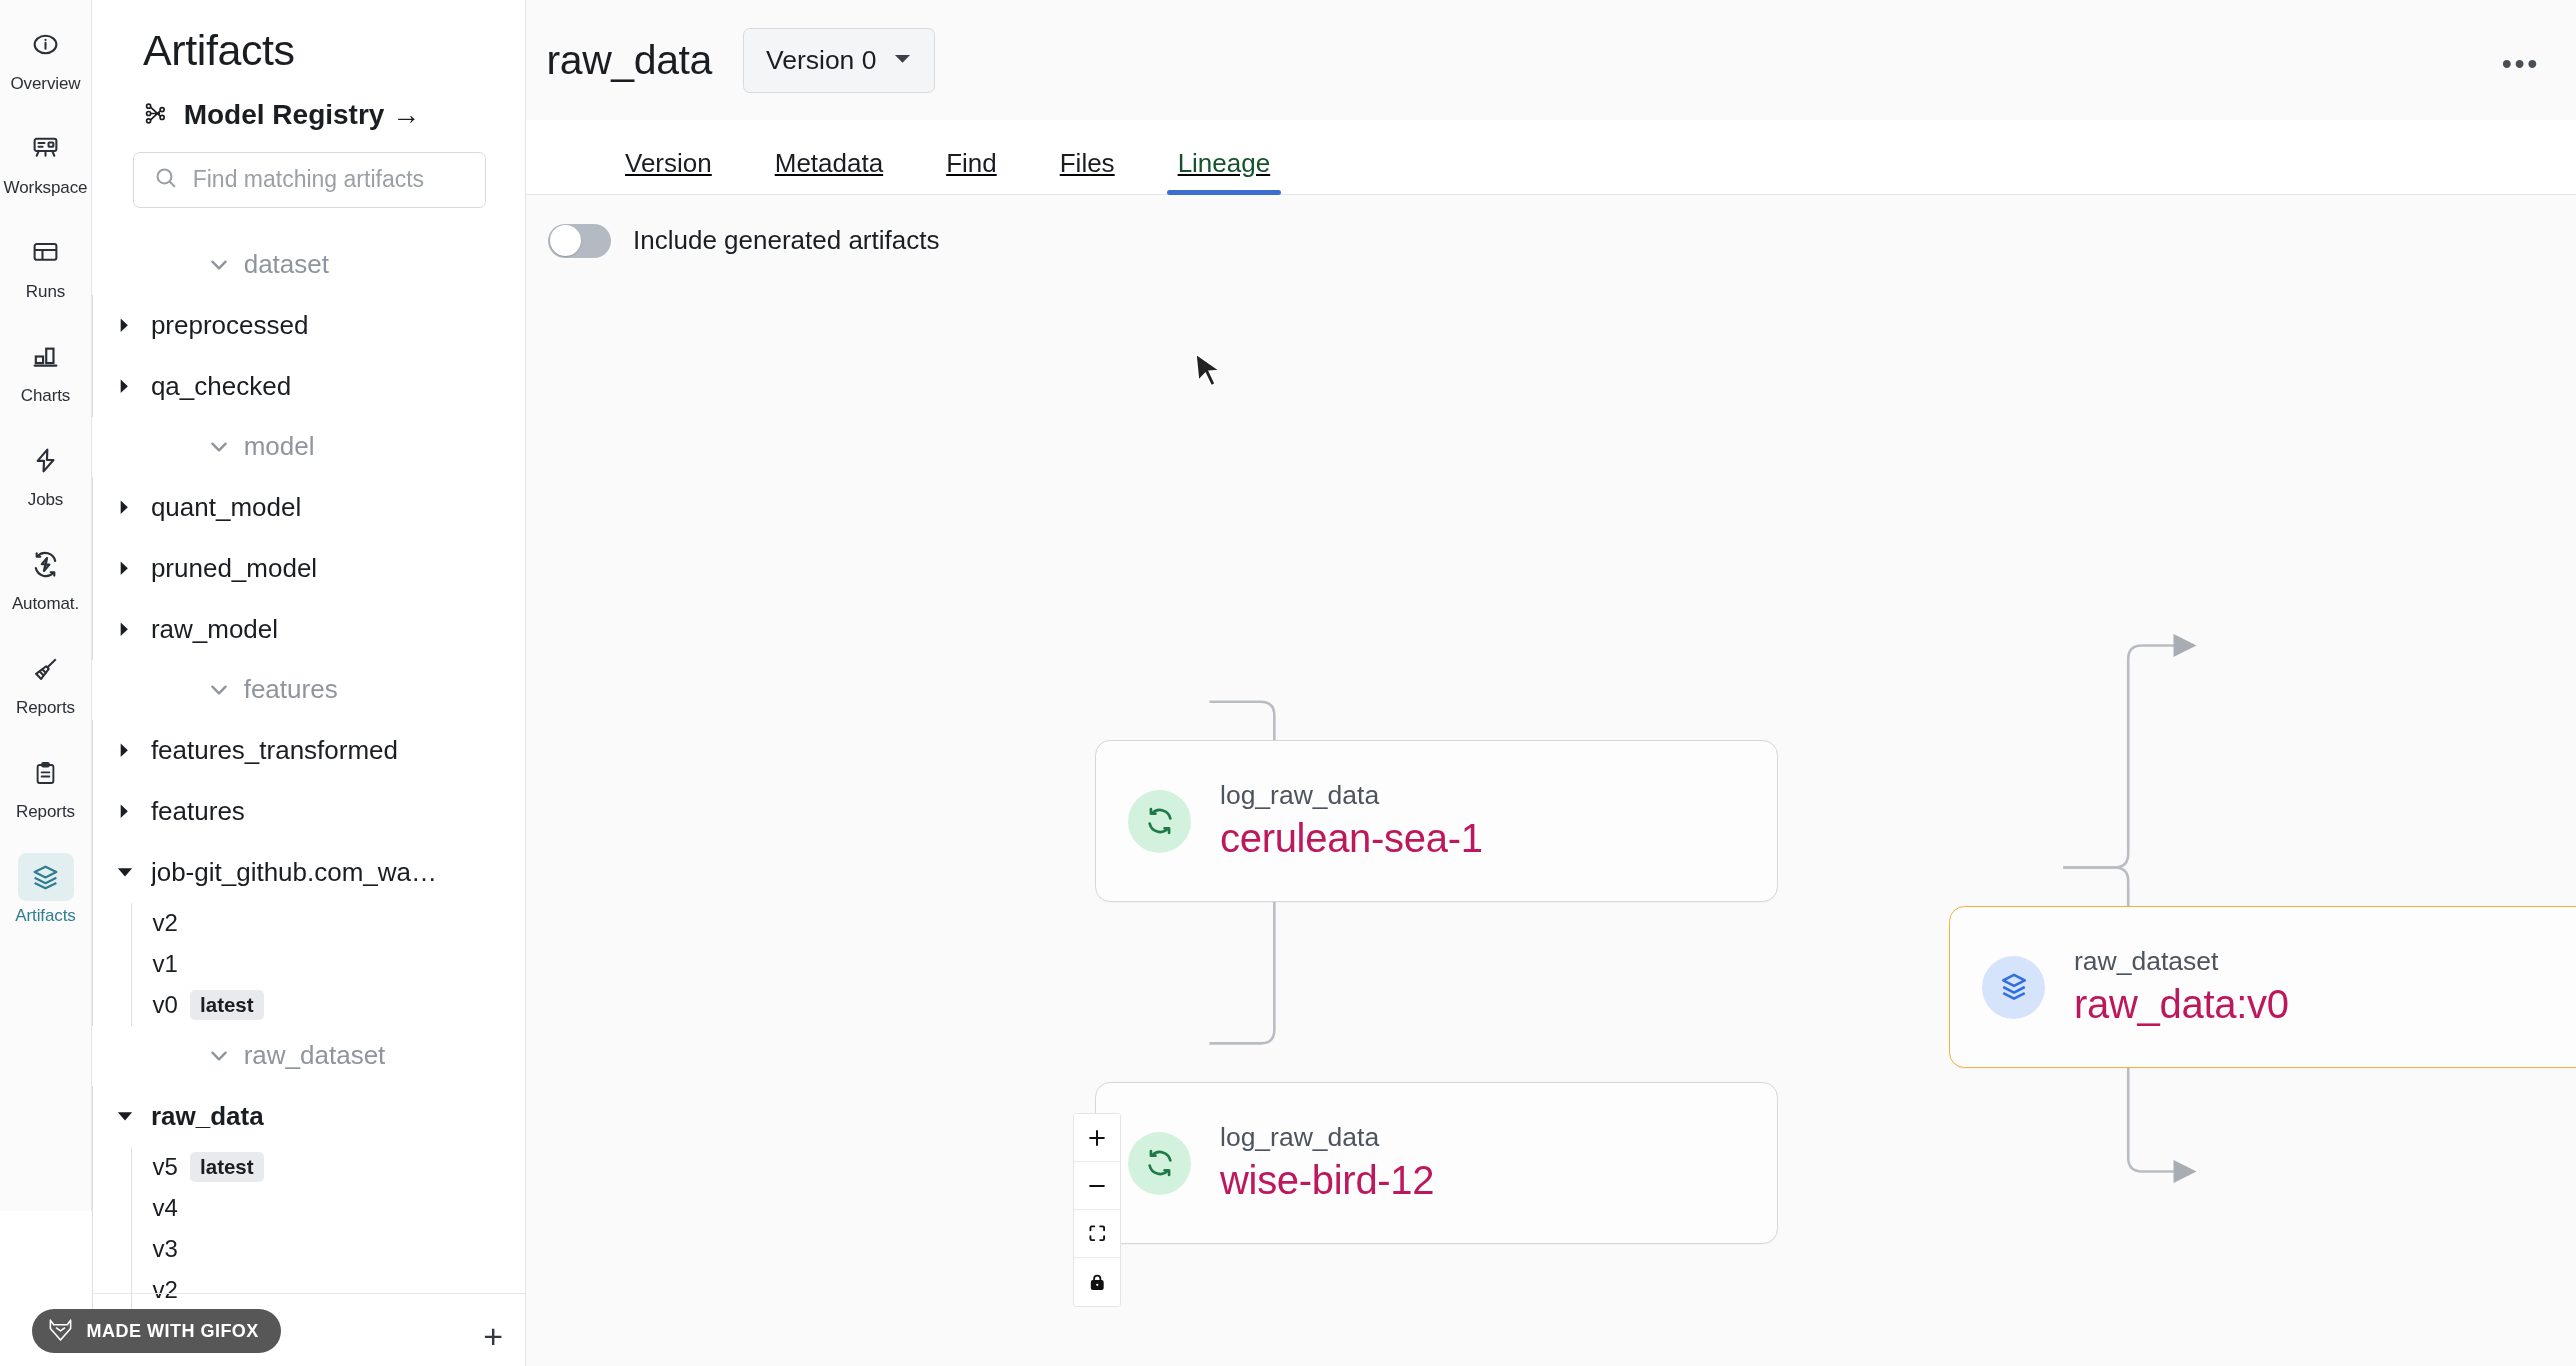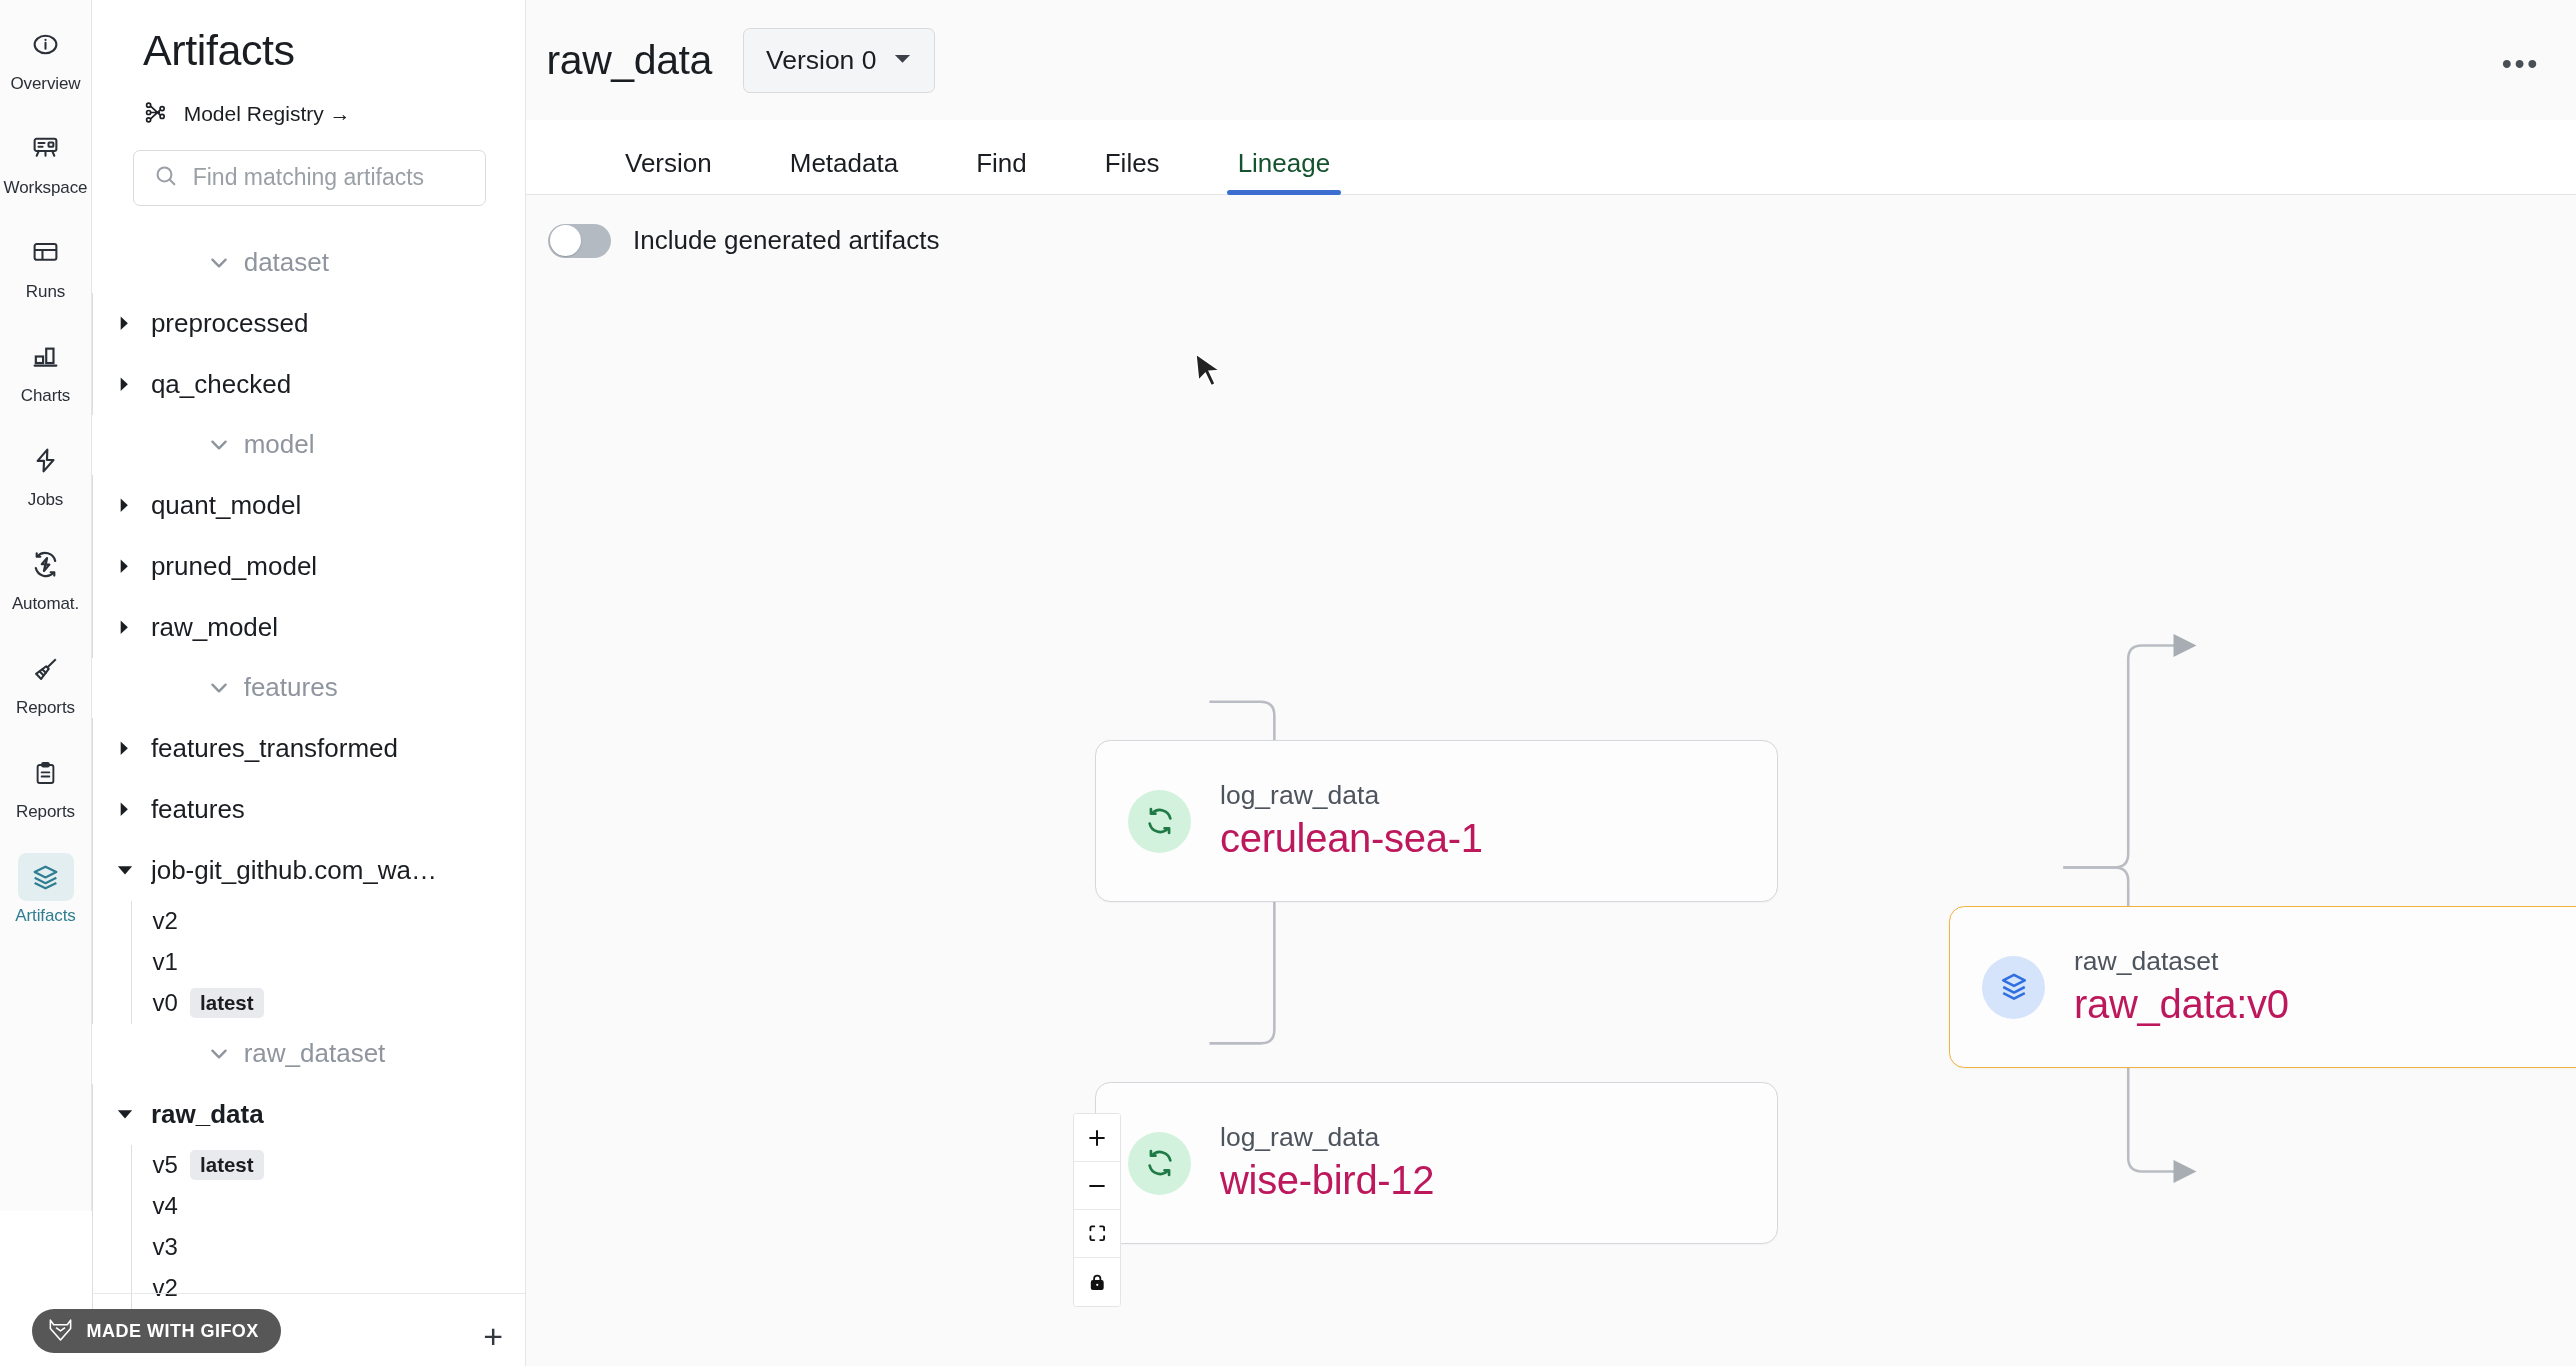--- a/index.html
+++ b/index.html
@@ -50,21 +50,21 @@
     display: flex; flex-direction: column;
   }
   .sb-title {
     font-size: 43px; color: #1a1d21; font-weight: 400;
     padding: 26px 0 5.1px 51px; letter-spacing: -0.4px;
   }
   .sb-registry {
     display: flex; align-items: center; gap: 13.7px;
     padding: 19px 0 13.7px 51px; cursor: pointer;
   }
-  .sb-registry-label { font-size: 21px; color: #1a1d21; }
+  .sb-registry-label { font-size: 28px; color: #1a1d21; font-weight: bold; }
   .sb-search {
     margin: 6.8px 39px 0 41px;
     height: 56px;
     border: 0.9px solid #d8dade;
     border-radius: 6.8px;
     display: flex; align-items: center;
     gap: 13.7px; padding-left: 19px;
     background: #fff;
   }
   .sb-search input {
@@ -135,22 +135,23 @@
   .ver-select-label { font-size: 26.5px; color: #1a1d21; }
   .dots {
     position: absolute; right: 36px; top: 50px;
     font-size: 29px; color: #4a4f57; letter-spacing: 2.6px;
     cursor: pointer; line-height: 1;
   }
   .tabs {
     height: 75px; background: #ffffff;
     border-bottom: 0.9px solid #e3e5e8;
     display: flex; align-items: flex-end;
-    padding-left: 68px; gap: 16px;
+    padding-left: 68px; gap: 1px;
     flex: 0 0 75px;
+    text-decoration: underline;
   }
   .tab {
     font-size: 26px; color: #1a1d21;
     padding: 0 31px 15.4px 31px;
     cursor: pointer; position: relative;
   }
   .tab.active { color: #14532d; }
   .tab.active::after {
     content: ""; position: absolute; left: 20.5px; right: 20.5px; bottom: -0.9px;
     height: 5.1px; background: #3b6ed0; border-radius: 2.6px;

